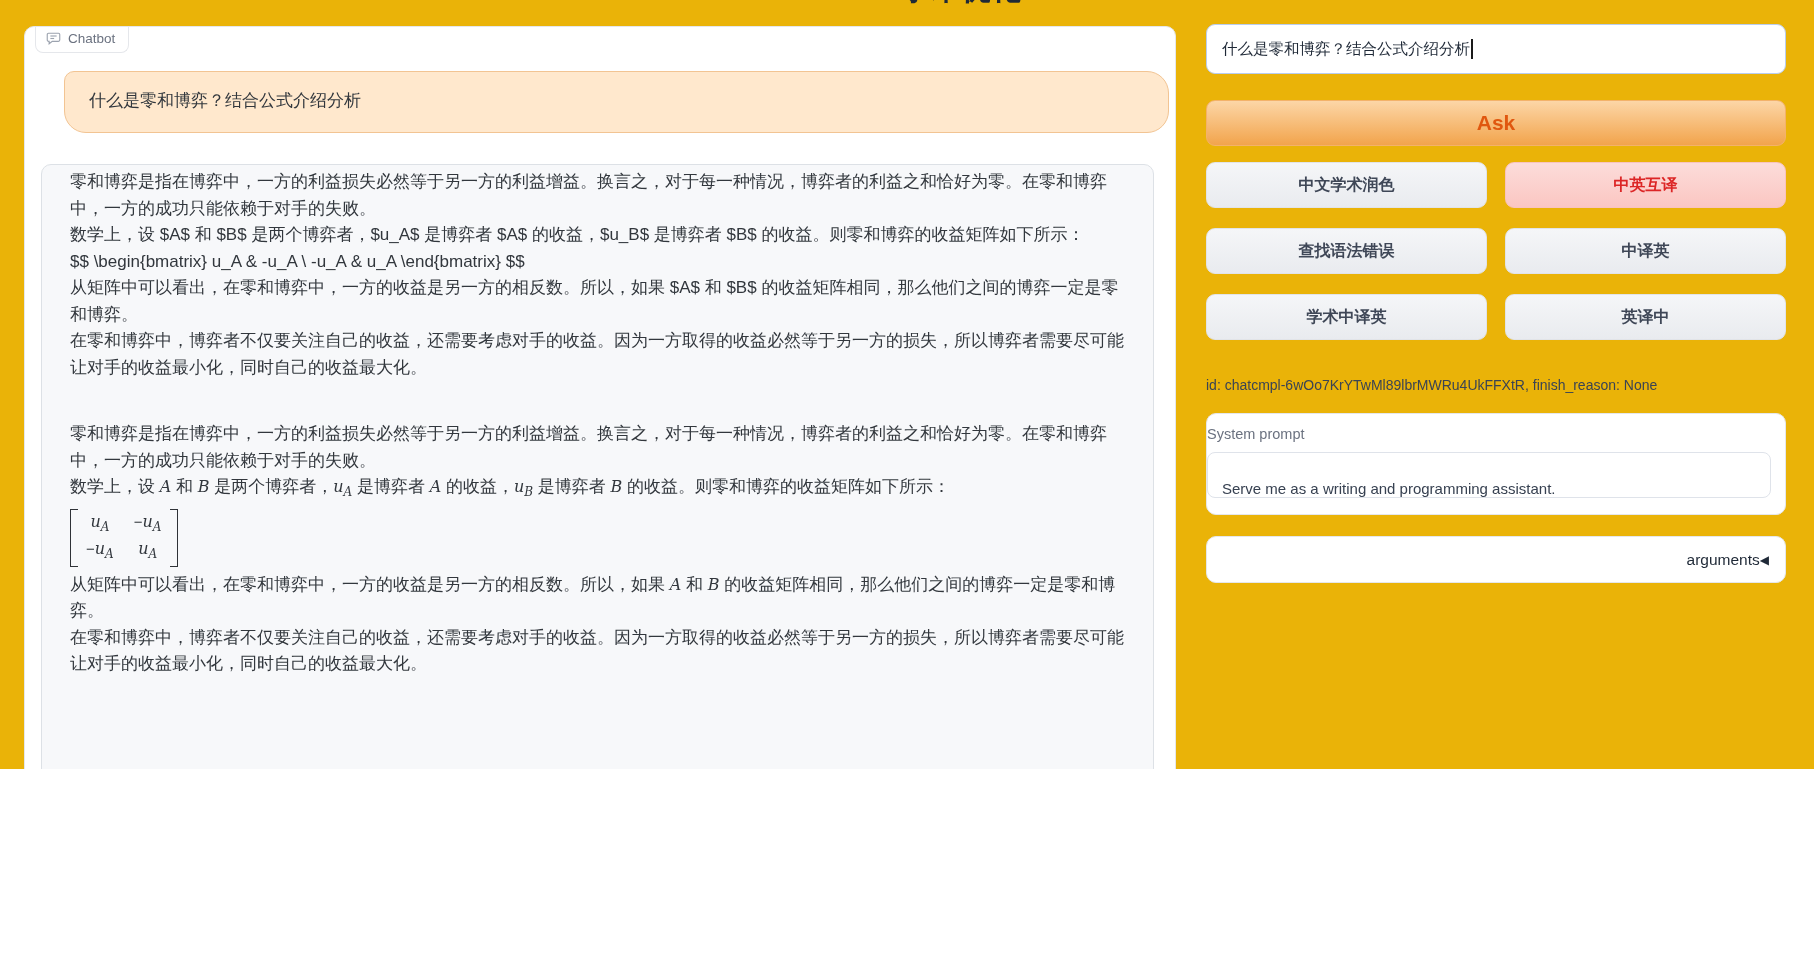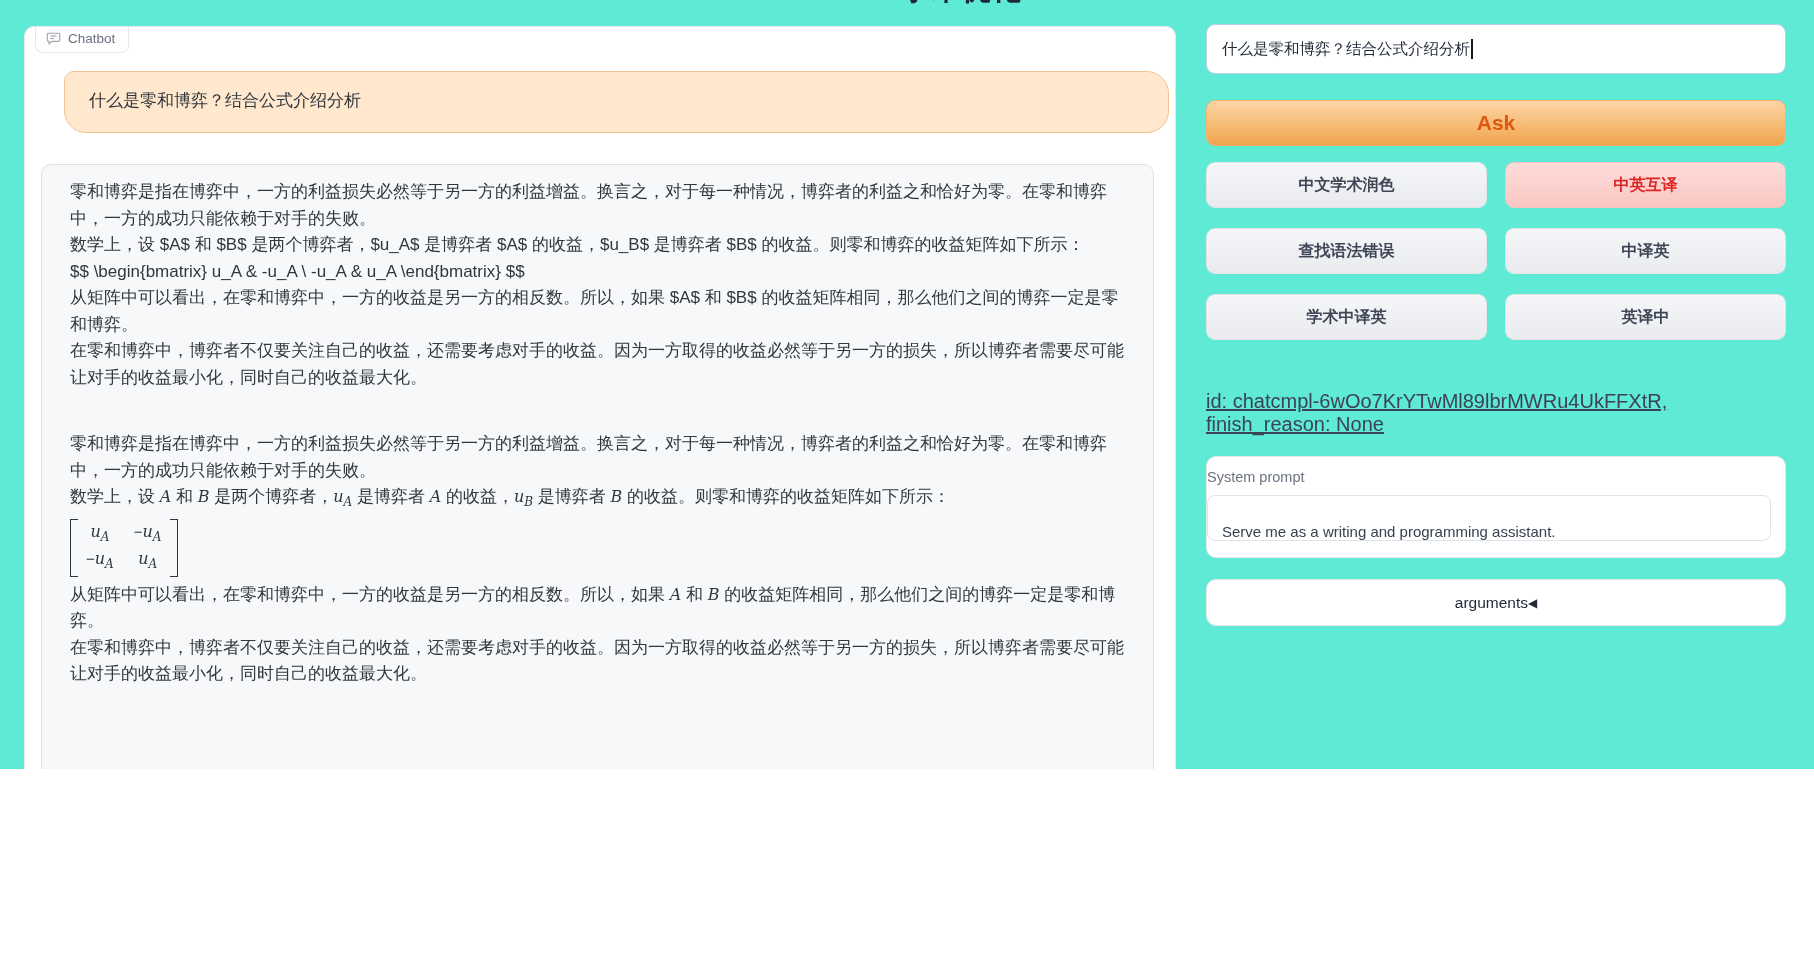--- a/index.html
+++ b/index.html
@@ -1,37 +1,37 @@
 <!DOCTYPE html>
 <html><head>
 <meta charset="utf-8">
 <style>
   * { box-sizing: border-box; margin: 0; padding: 0; }
   body { background:#ffffff; font-family:"Liberation Sans","DejaVu Sans",sans-serif; }
-  .page { position:relative; width:1814px; height:769px; background:#5eead4; overflow:hidden; }
+  .page { position:relative; width:1814px; height:769px; background:#eab308; overflow:hidden; }
 
   
   .partial-title { position:absolute; top:-31px; left:0; right:28px; text-align:center;
     font-size:30px; font-weight:700; color:#1f2937; }
 
   
   .chatbot-panel { position:absolute; left:24px; top:26px; width:1152px; height:852px;
     background:#fff; border:1px solid #e5e7eb; border-radius:10px; }
   .chatbot-label { position:absolute; top:0; left:10px; display:flex; align-items:center; gap:7px;
     padding:4px 13px 6px 10px; background:#fff; border:1px solid #e5e7eb; border-top:none;
     border-radius:0 0 8px 8px; color:#6b7280; font-size:13.5px; }
   .chatbot-label svg { display:block; }
 
   .user-bubble { position:absolute; left:39px; top:44px; width:1105px; height:62px;
     background:#ffe8cd; border:1px solid #f2c493; border-radius:10px 22px 22px 22px;
     padding:17px 24px; font-size:17px; color:#32373d; }
 
   .bot-bubble { position:absolute; left:16px; top:137px; width:1113px; height:627px;
     background:#f7f8fa; border:1px solid #dde1e6; border-radius:10px;
-    padding:14px 28px; font-size:17px; color:#32373d; overflow:hidden; }
+    padding:4px 28px; font-size:17px; color:#32373d; overflow:hidden; }
   .bot-bubble p { line-height:26.5px; }
   .block-rendered { margin-top:40px; }
 
   .math i { font-family:"DejaVu Serif","Liberation Serif",serif; font-style:italic; font-size:16px; }
   .math sub { font-size:11px; }
   .math sub i { font-size:12px; }
 
   .matrix { display:inline-flex; align-items:stretch; margin:3px 0 4px 0; }
   .bracket { width:8px; border:1.6px solid #2f3237; }
   .bracket.left  { border-right:none; }
@@ -50,30 +50,30 @@
     background:linear-gradient(180deg,#fcd6a7 0%,#f2a44c 100%);
     font-size:21px; font-weight:700; color:#e0570f; display:flex; align-items:center; justify-content:center;
     cursor:pointer; font-family:inherit; }
 
   .fn-grid { margin-top:16px; display:grid; grid-template-columns:1fr 1fr; column-gap:18px; row-gap:20px; }
   .fn-btn { height:46px; border-radius:9px; font-size:16px; font-weight:700; cursor:pointer;
     display:flex; align-items:center; justify-content:center; font-family:inherit; }
   .fn-btn.red  { background:linear-gradient(180deg,#fcdcda 0%,#fbc6c2 100%); border:1px solid #f9c3bf; color:#dc2626; }
   .fn-btn.gray { background:linear-gradient(180deg,#f5f6f8 0%,#e9ebef 100%); border:1px solid #e2e4e8; color:#3f4757; }
 
-  .status-line { margin-top:50px; font-size:20px; color:#3a4454;text-decoration:underline; }
+  .status-line { margin-top:37px; font-size:14px; color:#3a4454; }
 
   .sysprompt-card { margin-top:20px; border:1px solid #e5e7eb; border-radius:10px; background:#fff;
     padding:12px 14px 14px 0; height:102px; }
   .sysprompt-label { font-size:14.5px; color:#6b7280; }
   .sysprompt-input { margin-top:10px; height:46px; border:1px solid #dfe3ea; border-radius:8px;
     display:flex; align-items:flex-end; padding:0 14px; font-size:15px; color:#374151; background:#fff; }
 
   .accordion { margin-top:21px; height:47px; border:1px solid #e5e7eb; border-radius:10px; background:#fff;
-    display:flex; align-items:center; justify-content:center; padding:0 16px; cursor:pointer; }
+    display:flex; align-items:center; justify-content:flex-end; padding:0 16px; cursor:pointer; }
   .accordion-label { font-size:15.5px; color:#1f2937; }
   .accordion-arrow { font-size:12px; color:#1f2937; }
 </style>
 </head>
 <body>
 
 <div class="page">
 
   <div class="partial-title">ChatGPT 学术优化</div>
 

